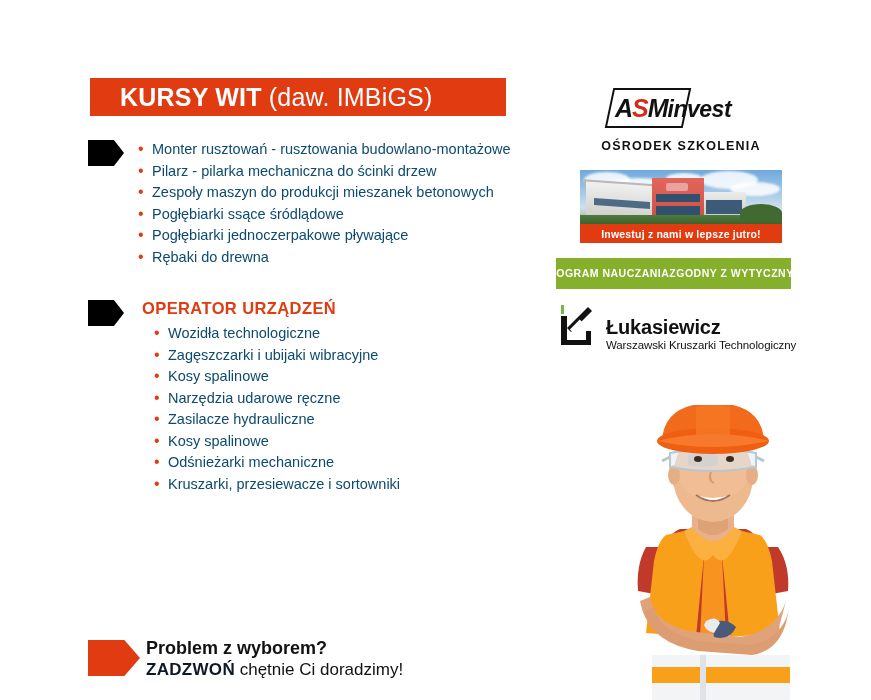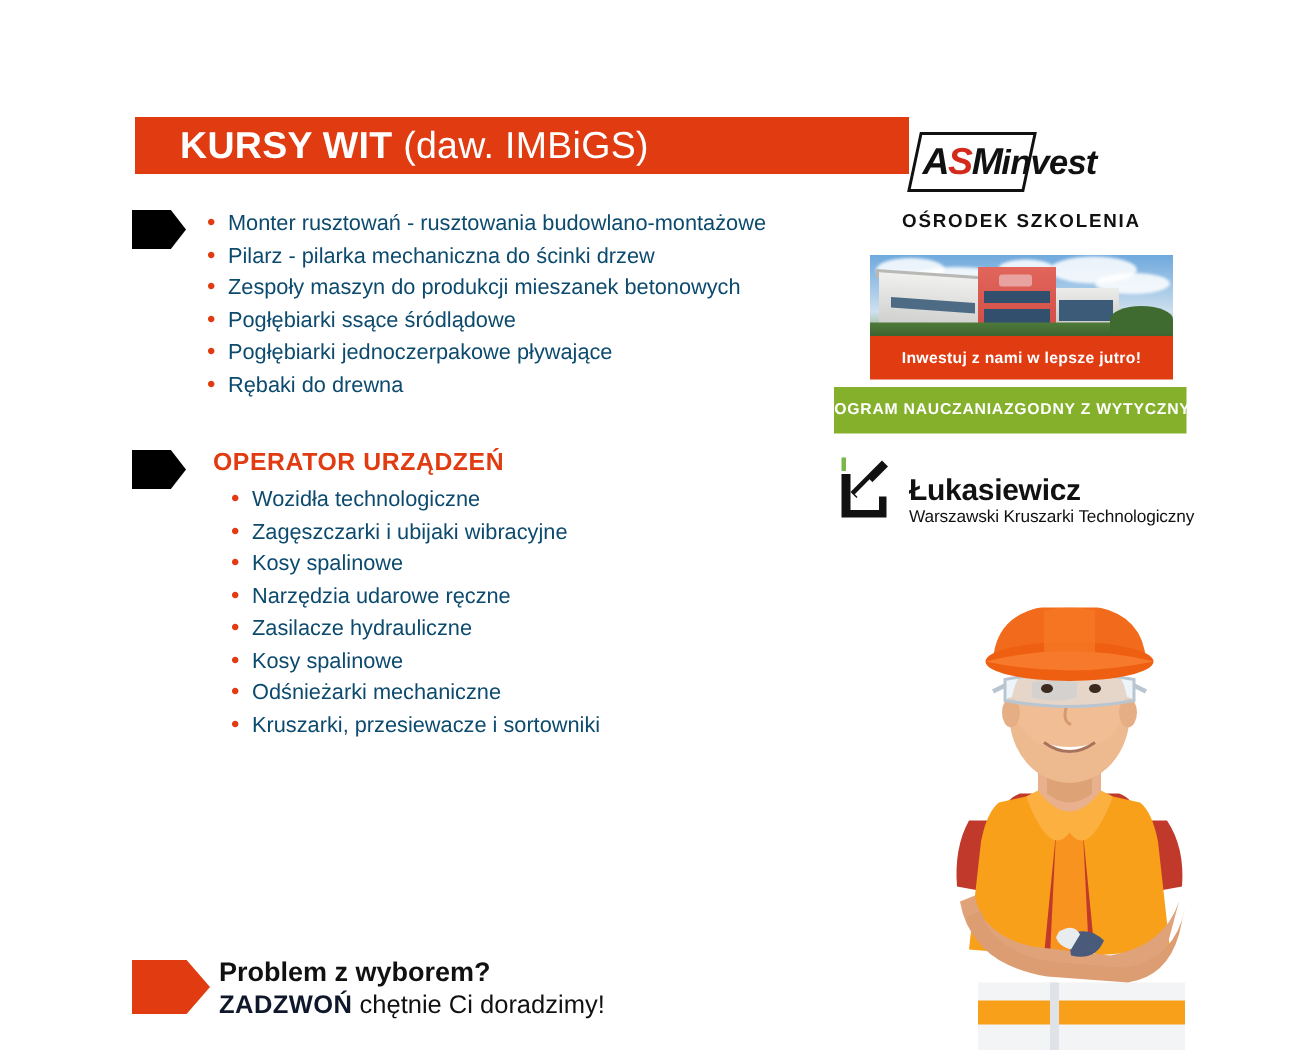--- a/index.html
+++ b/index.html
@@ -16,21 +16,21 @@
     height: 700px;
     background: #ffffff;
     overflow: hidden;
   }
 
   
   .header-bar {
     position: absolute;
     left: 90px;
     top: 78px;
-    width: 516px;
+    width: 416px;
     height: 38px;
     background: #e03b11;
     display: flex;
     align-items: center;
     padding-left: 30px;
     box-sizing: border-box;
   }
   .header-title {
     color: #ffffff;
     font-size: 25px;
@@ -258,21 +258,21 @@
   }
   .greenery2 {
     position: absolute;
     left: 160px; bottom: 2px;
     width: 42px; height: 18px;
     background: #3f6b31;
     border-radius: 50% 50% 0 0;
   }
   .building-banner {
     width: 202px;
-    height: 29px;
+    height: 19px;
     background: #e03b11;
     display: flex;
     align-items: center;
     justify-content: center;
   }
   .building-banner span {
     color: #ffffff;
     font-size: 10.5px;
     font-weight: bold;
     letter-spacing: 0.2px;

